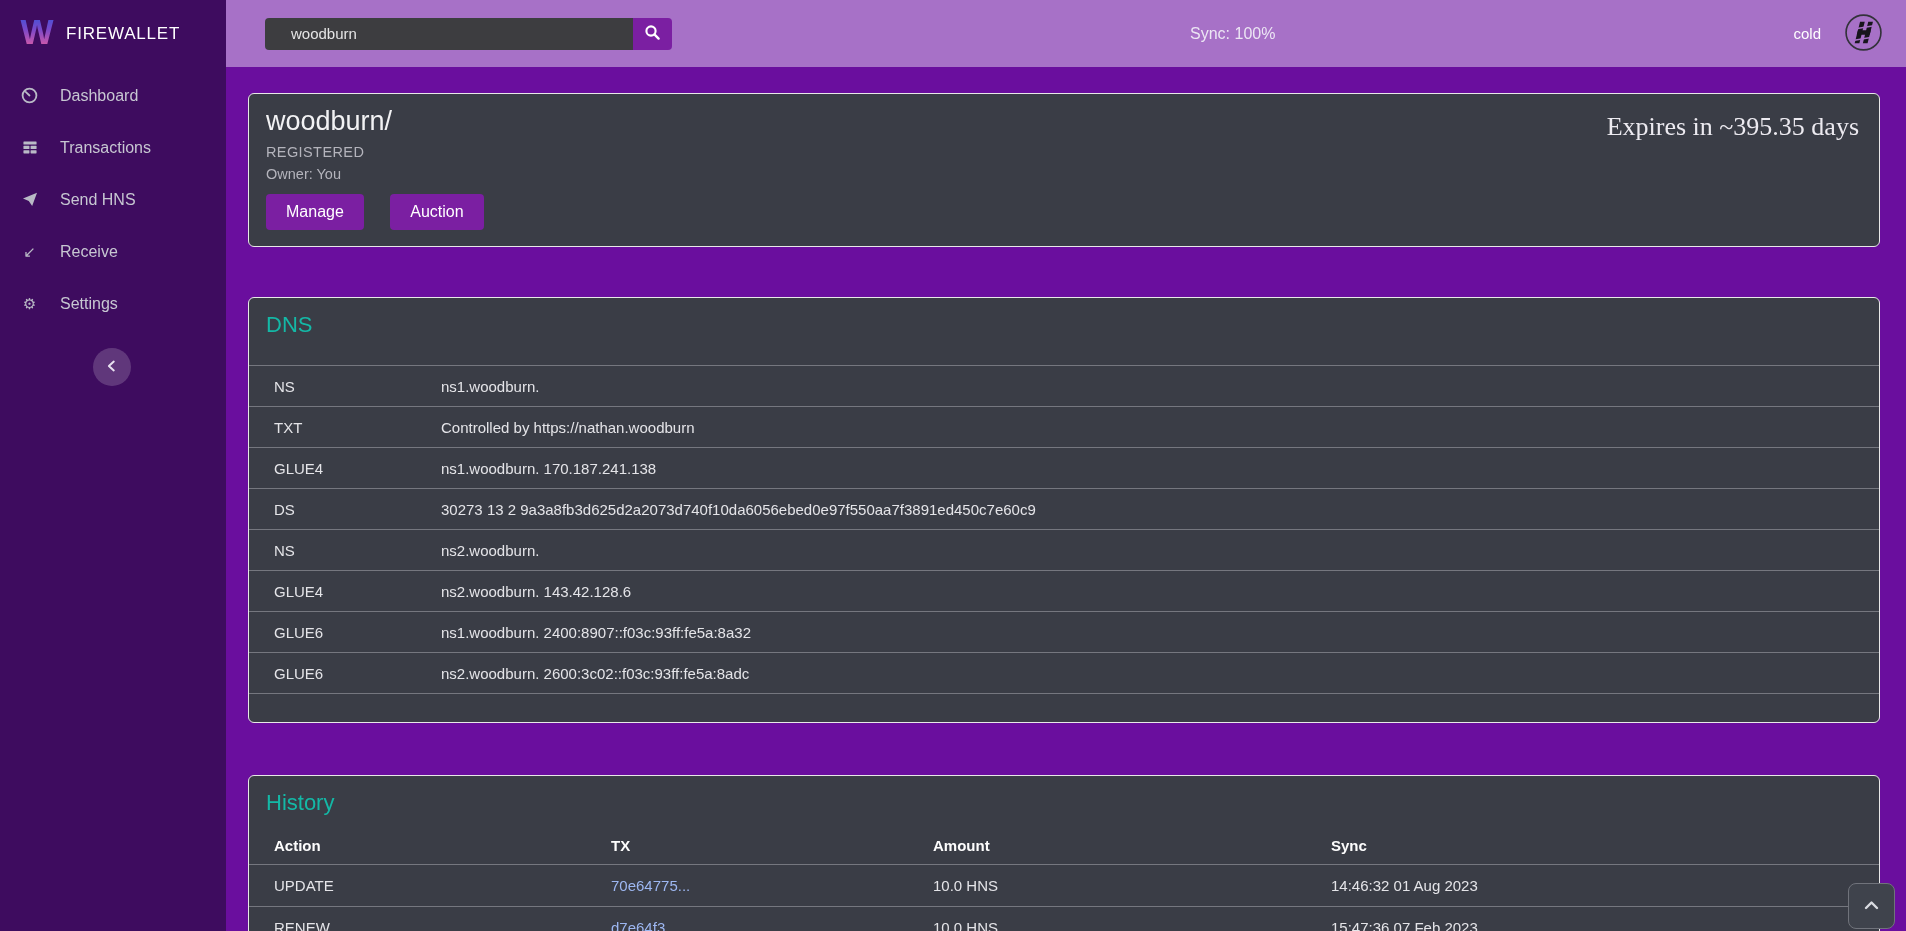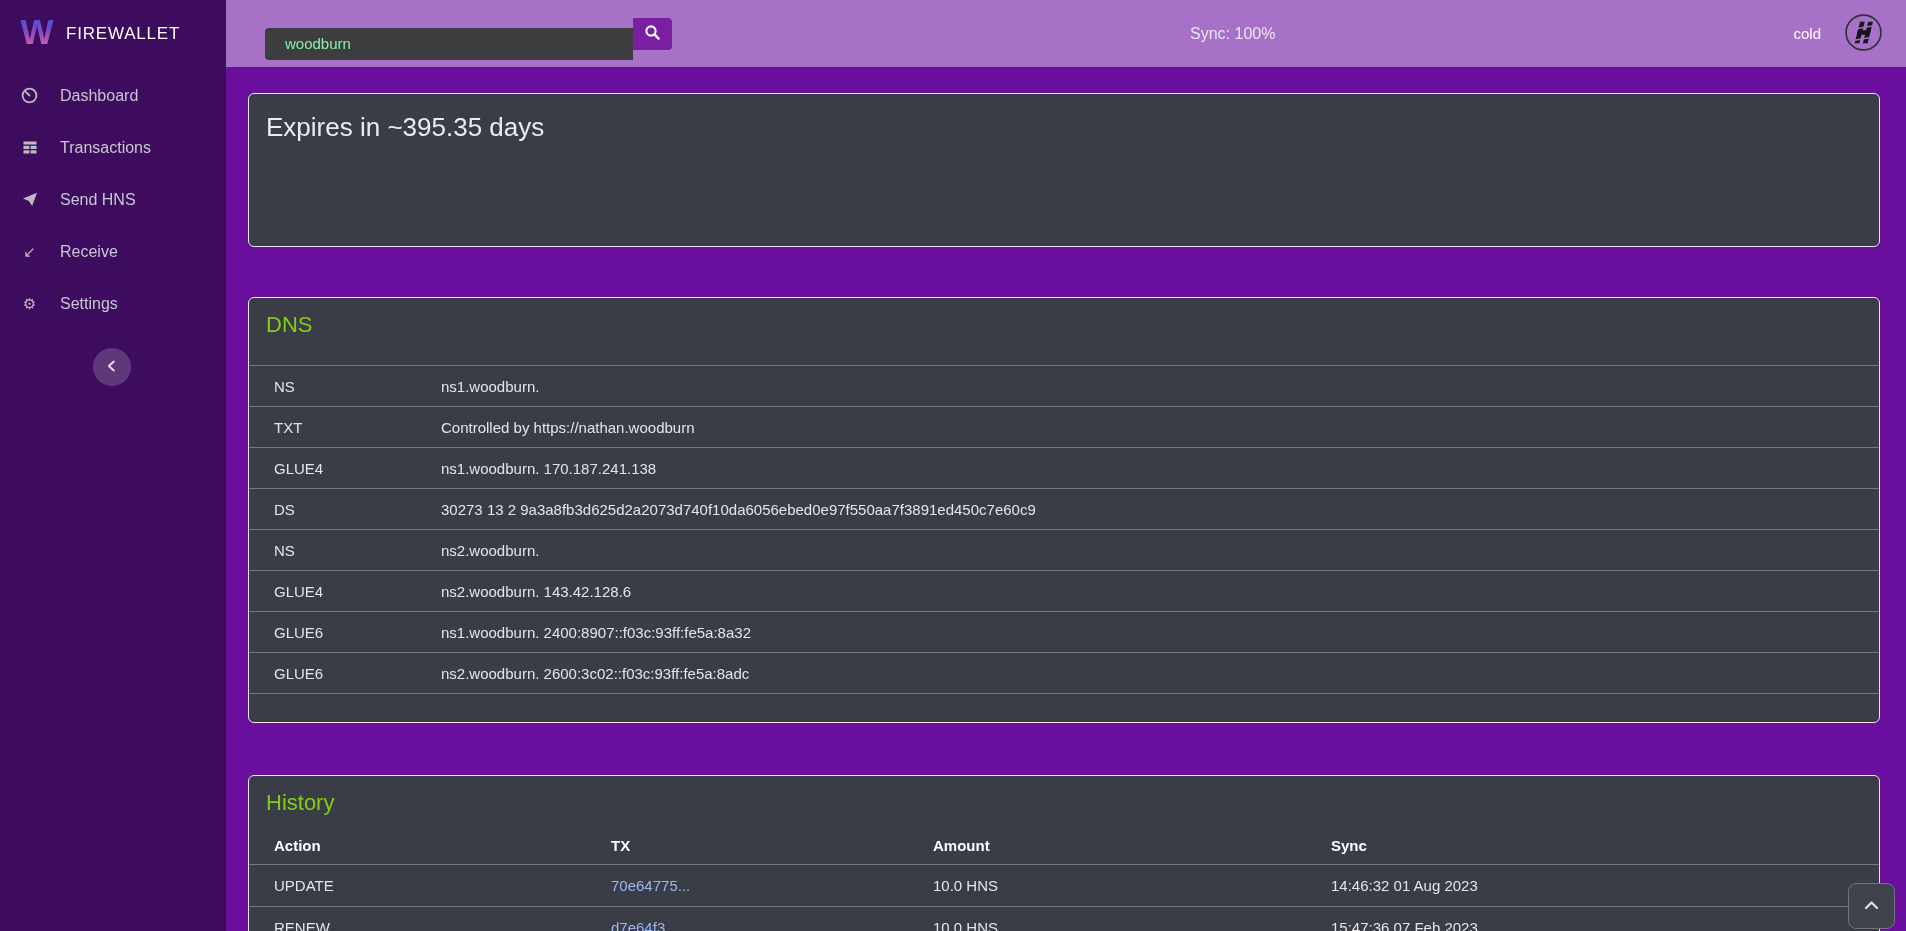--- a/index.html
+++ b/index.html
@@ -28,37 +28,37 @@
   .nav-item{display:flex;align-items:center;gap:21px;padding-left:20px;height:27px;margin-bottom:25px;
     color:var(--navtext);font-size:16px;cursor:pointer;}
   .nav-icon{width:19px;display:flex;justify-content:center;align-items:center;color:#b9bac6;font-size:15px;}
   .collapse-btn{position:absolute;left:93px;top:348px;width:38px;height:38px;border-radius:50%;
     background:rgba(255,255,255,.18);border:none;display:flex;align-items:center;justify-content:center;cursor:pointer;padding:0;}
   
   .topbar{margin-left:226px;height:67px;background:var(--topbar);display:flex;align-items:center;
     padding:0 22px 0 39px;}
   .search{display:flex;height:32px;}
   .search input{width:368px;height:32px;background:#3d3d40;border:none;border-radius:4px 0 0 4px;
-    color:#86efac;padding:0 20px;font-size:15px;outline:none;font-family:"Liberation Sans",sans-serif;margin-top:10px;}
+    color:#e5e5e5;padding:0 26px;font-size:15px;outline:none;font-family:"Liberation Sans",sans-serif;}
   .search button{width:39px;height:32px;background:var(--accent);border:none;border-radius:0 4px 4px 0;
     display:flex;align-items:center;justify-content:center;cursor:pointer;padding:0;}
   .sync{flex:1;text-align:center;color:#ece6f4;font-size:16px;}
   .wallet{display:flex;align-items:center;gap:22px;color:#ffffff;font-size:15px;cursor:pointer;}
   
   .main{margin-left:226px;padding:26px 26px 0 22px;}
   .card{background:var(--card);border:1px solid #e8e8e8;border-radius:6px;color:#fff;}
   .domain-card{height:154px;padding:12px 20px 0 17px;display:flex;justify-content:space-between;margin-bottom:50px;}
   .domain-title{font-size:27px;font-weight:normal;margin:0 0 7px;color:#f2f2f4;}
   .domain-status{color:var(--muted);font-size:14.5px;letter-spacing:.4px;margin-bottom:6px;}
   .domain-owner{color:var(--muted);font-size:14.5px;margin-bottom:12px;}
   .btn{background:var(--accent);color:#fff;border:none;border-radius:4px;font-size:16px;
     padding:9px 20px;margin-right:22px;cursor:pointer;font-family:"Liberation Sans",sans-serif;}
-  .expires{font-size:26px;color:#eceaf0;padding-top:6px;}
+  .expires{font-size:26px;color:#eceaf0;padding-top:6px;font-family:Liberation Serif, serif;}
   .panel{padding:14px 0 0;margin-bottom:52px;}
-  .panel h2{font-size:22px;font-weight:normal;margin:0 0 0 17px;color:#84cc16;}
+  .panel h2{font-size:22px;font-weight:normal;margin:0 0 0 17px;color:#14b8a6;}
   table{width:100%;border-collapse:collapse;table-layout:fixed;}
   .dns-table{margin-top:27px;font-size:15px;color:#e4e4e8;border-bottom:1px solid var(--sep);margin-bottom:28px;}
   .dns-table td{border-top:1px solid var(--sep);height:41px;padding:0 0 0 25px;overflow:hidden;white-space:nowrap;}
   .dns-table col.c-type{width:167px;}
   .hist-table{margin-top:12px;font-size:15px;color:#e4e4e8;}
   .hist-table th{text-align:left;font-weight:bold;color:#fdfdfd;height:36px;padding:0 0 0 25px;font-size:15px;}
   .hist-table td{border-top:1px solid var(--sep);height:42px;padding:0 0 0 25px;white-space:nowrap;}
   .hist-table col.c1{width:337px;}
   .hist-table col.c2{width:322px;}
   .hist-table col.c3{width:398px;}
@@ -164,20 +164,29 @@
         <line x1="11" y1="16.5" x2="30" y2="13.5" stroke="#a771c7" stroke-width="1.5"></line>
         <line x1="11" y1="27.5" x2="30" y2="24.5" stroke="#a771c7" stroke-width="1.5"></line>
       </svg>
     </span>
   </div>
 </header>
 
 <main class="main">
 
   <section class="card domain-card">
+    <div>
+      <h1 class="domain-title">woodburn/</h1>
+      <div class="domain-status">REGISTERED</div>
+      <div class="domain-owner">Owner: You</div>
+      <div>
+        <button class="btn">Manage</button>
+        <button class="btn">Auction</button>
+      </div>
+    </div>
     <div class="expires">Expires in ~395.35 days</div>
   </section>
 
   <section class="card panel">
     <h2>DNS</h2>
     <table class="dns-table">
       <colgroup>
           <col class="c-type">
           <col>
         </colgroup>

